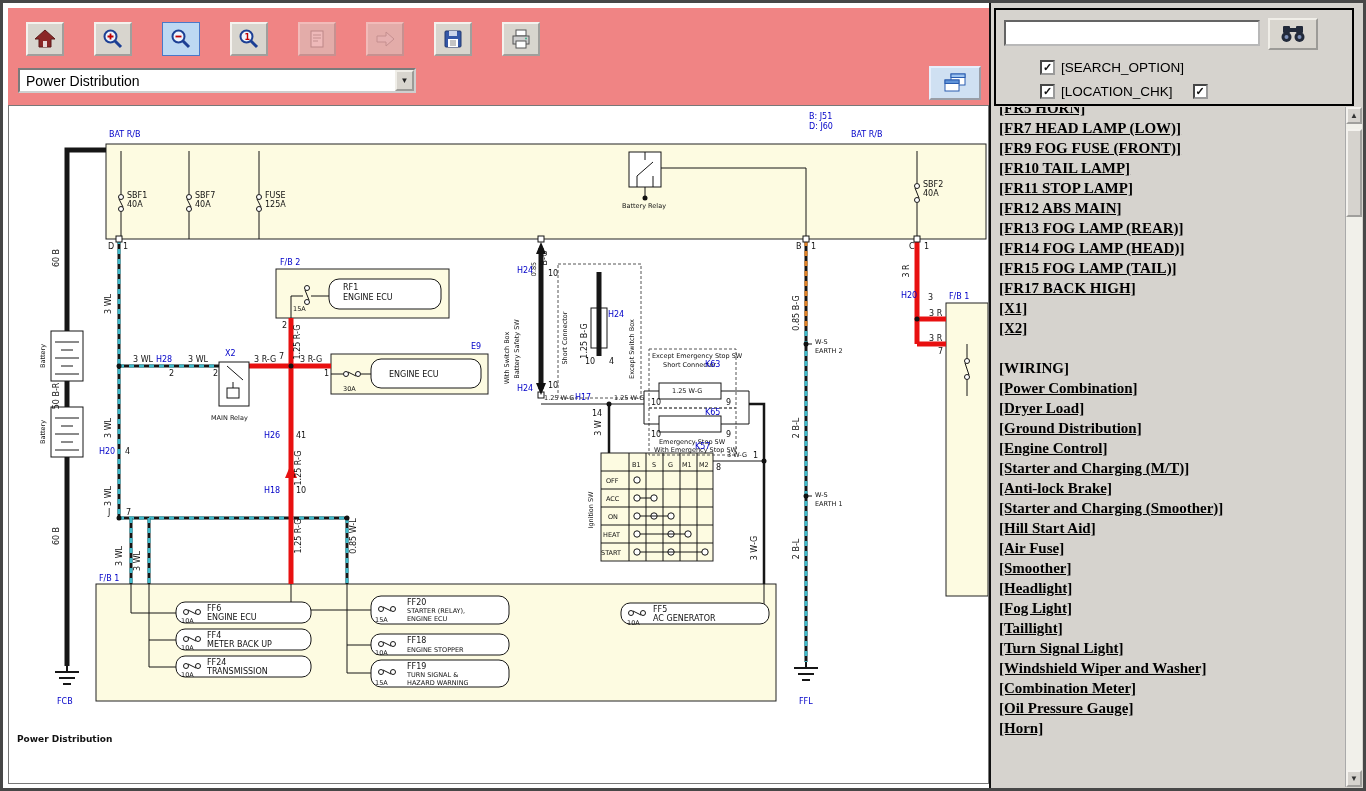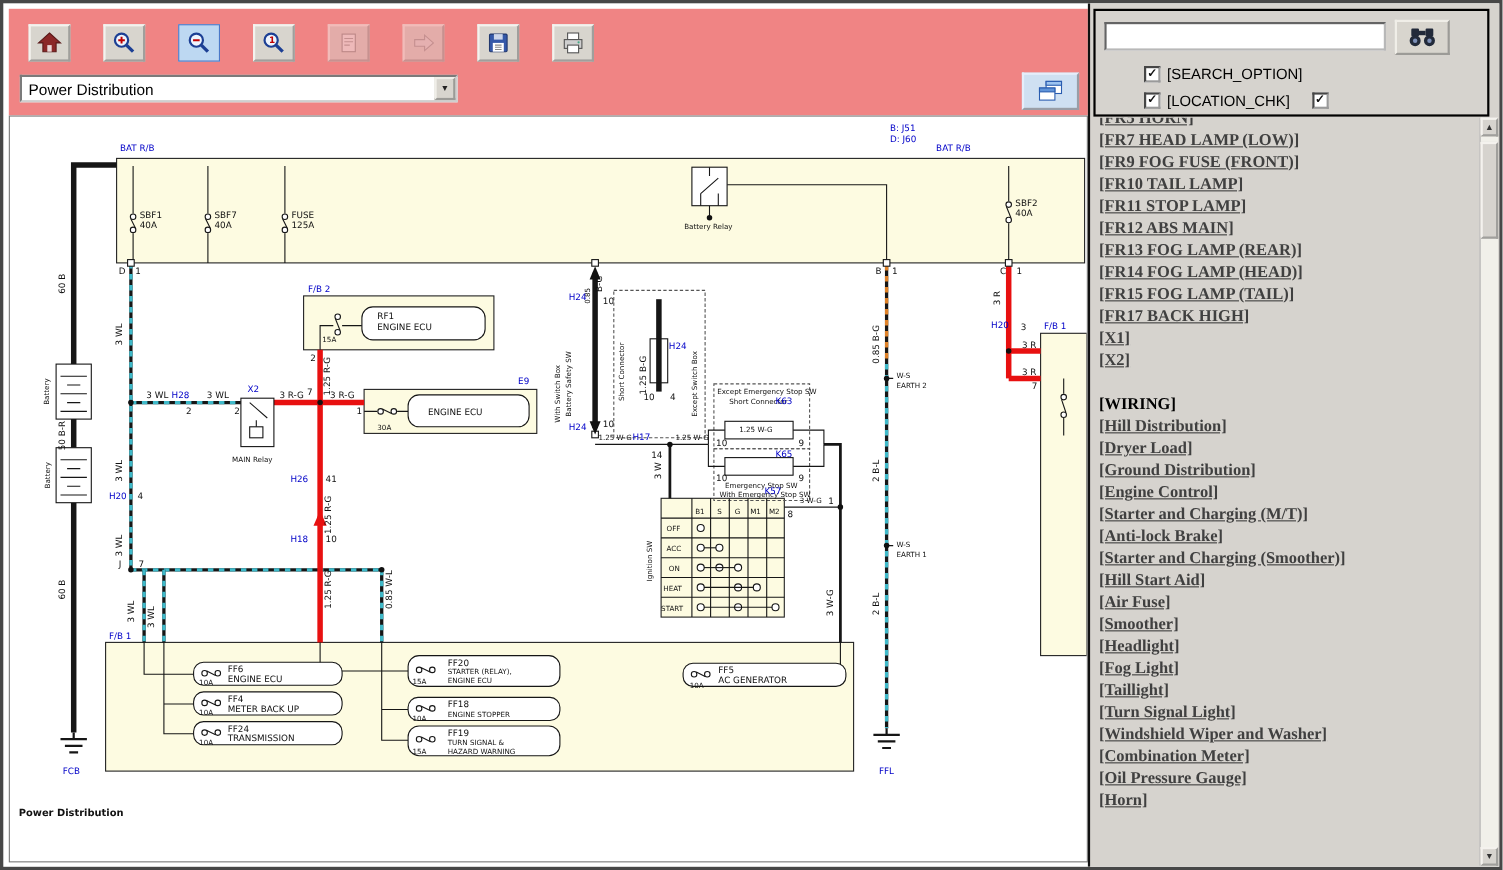--- a/index.html
+++ b/index.html
@@ -44,21 +44,21 @@
 .search-panel{position:absolute;left:3px;top:5px;width:360px;height:98px;border:2px solid #000;background:#d6d3ce}
 .search-input{position:absolute;left:8px;top:10px;width:256px;height:26px;border:2px inset #b8b8b8;background:#fff;font-size:13px;padding:2px 4px}
 .search-btn{position:absolute;left:272px;top:8px;width:50px;height:32px;background:#d8d5ce;border:2px outset #f0eee8;display:flex;align-items:center;justify-content:center;cursor:pointer}
 .cbrow{position:absolute;left:44px;display:flex;align-items:center;gap:6px;font-size:13.5px;color:#000}
 .cbrow1{top:50px}
 .cbrow2{top:74px}
 .cb{width:15px;height:15px;background:#fff;border:2px inset #9a9a9a;font-size:11px;line-height:11px;text-align:center;font-weight:bold;color:#111;cursor:pointer}
 .cb2{margin-left:14px}
 .linklist{position:absolute;left:3px;top:104px;right:20px;bottom:2px;overflow:hidden;padding-left:5px}
 .linklist > :first-child{margin-top:-9px}
-.sl-link{display:block;font-family:"Liberation Serif",serif;font-weight:bold;font-size:15px;color:#404040;text-decoration:underline;line-height:20px;white-space:nowrap;cursor:pointer}
+.sl-link{display:block;font-family:"Liberation Serif",serif;font-weight:bold;font-size:15px;color:#000000;text-decoration:underline;line-height:20px;white-space:nowrap;cursor:pointer}
 .sl-header{font-family:"Liberation Serif",serif;font-weight:bold;font-size:15px;color:#000;line-height:20px}
 .sl-spacer{height:20px}
 .vscroll{position:absolute;right:1px;top:104px;bottom:1px;width:17px;background:#f1f0ea;border-left:1px solid #aaa}
 .sarrow{position:absolute;left:0;width:16px;height:17px;background:#d6d3ce;border:2px outset #f4f2ee;font-size:8px;text-align:center;line-height:13px;color:#333;cursor:pointer}
 .sarrow.up{top:0}
 .sarrow.down{bottom:0}
 .sthumb{position:absolute;left:0;top:22px;width:16px;height:88px;background:#d6d3ce;border:2px outset #f4f2ee;cursor:pointer}
 </style>
 </head>
 <body>
@@ -500,21 +500,21 @@
         <a class="sl-link">[FR11 STOP LAMP]</a>
         <a class="sl-link">[FR12 ABS MAIN]</a>
         <a class="sl-link">[FR13 FOG LAMP (REAR)]</a>
         <a class="sl-link">[FR14 FOG LAMP (HEAD)]</a>
         <a class="sl-link">[FR15 FOG LAMP (TAIL)]</a>
         <a class="sl-link">[FR17 BACK HIGH]</a>
         <a class="sl-link">[X1]</a>
         <a class="sl-link">[X2]</a>
         <div class="sl-spacer"></div>
         <div class="sl-header">[WIRING]</div>
-        <a class="sl-link">[Hill Distribution]</a>
+        <a class="sl-link">[Power Combination]</a>
         <a class="sl-link">[Dryer Load]</a>
         <a class="sl-link">[Ground Distribution]</a>
         <a class="sl-link">[Engine Control]</a>
         <a class="sl-link">[Starter and Charging (M/T)]</a>
         <a class="sl-link">[Anti-lock Brake]</a>
         <a class="sl-link">[Starter and Charging (Smoother)]</a>
         <a class="sl-link">[Hill Start Aid]</a>
         <a class="sl-link">[Air Fuse]</a>
         <a class="sl-link">[Smoother]</a>
         <a class="sl-link">[Headlight]</a>

